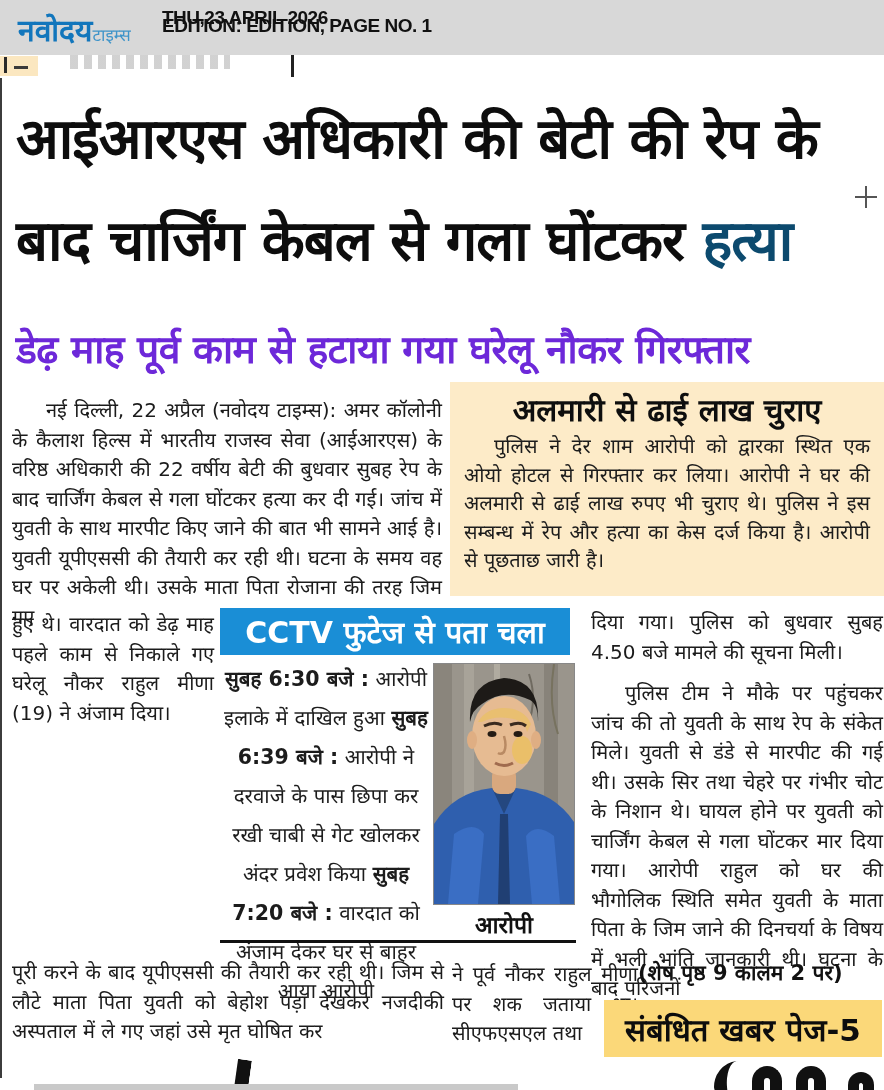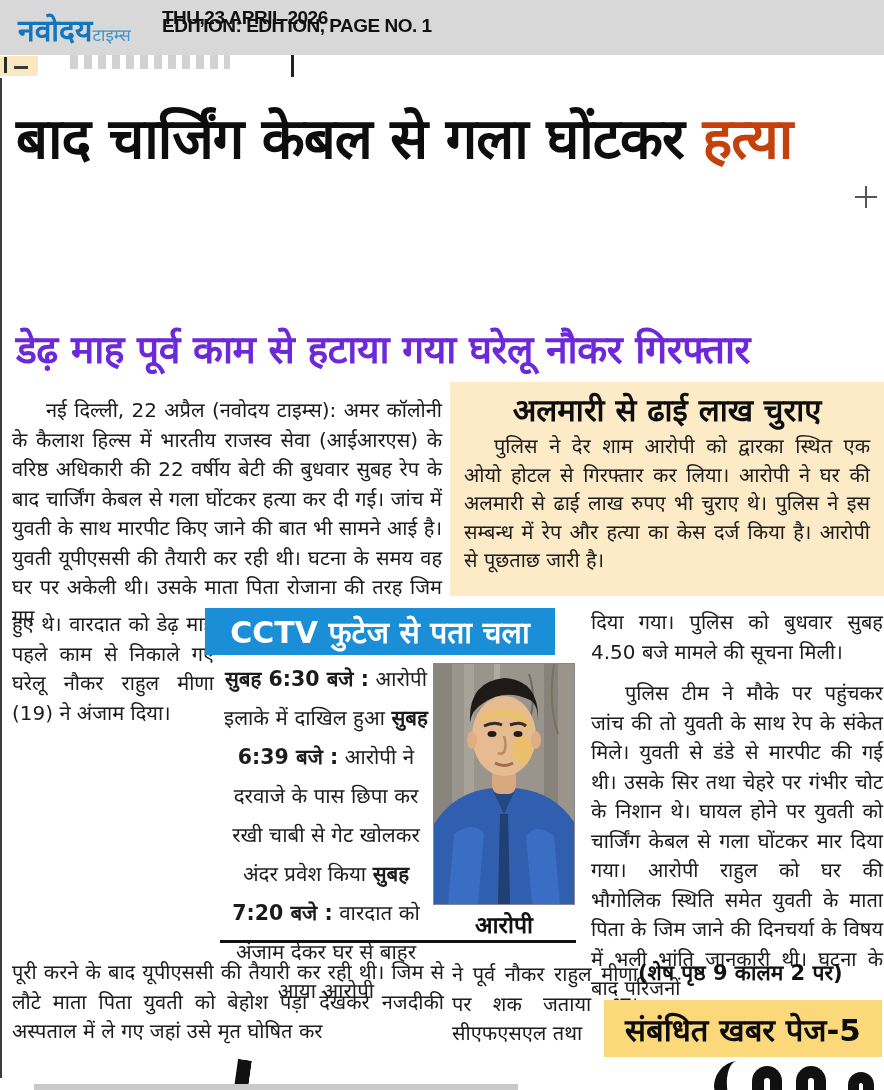--- a/index.html
+++ b/index.html
@@ -39,21 +39,21 @@
      background: repeating-linear-gradient(90deg,#9a9a9a 0 8px, transparent 8px 14px); }
   .art-vtick { position:absolute; left:291px; top:55px; width:3px; height:22px; background:#222; }
   .art-left-rule { position:absolute; left:0px; top:78px; width:2px; height:1000px; background:#3c3c3c; }
 
   
   .headline {
     position:absolute; left:16px; top:88px; width:852px;
     font-weight:900; font-size:56px; line-height:102px;
     color:#0d0d0d; letter-spacing:-1px; white-space:nowrap;
   }
-  .headline .accent { color:#c2410c; }
+  .headline .accent { color:#0c4a6e; }
   .crop-mark { position:absolute; left:855px; top:186px; width:22px; height:22px; }
   .crop-mark:before, .crop-mark:after { content:""; position:absolute; background:#555; }
   .crop-mark:before { left:10px; top:0; width:2px; height:22px; }
   .crop-mark:after  { left:0; top:10px; width:22px; height:2px; }
 
   .subheadline {
     position:absolute; left:16px; top:314px; width:860px;
     font-weight:900; font-size:39px; line-height:72px; color:#6d28d9;
     letter-spacing:-0.5px; white-space:nowrap;
   }
@@ -80,21 +80,21 @@
     background:#fdebc8; padding:6px 14px 8px 14px;
   }
   .side-box-title {
     text-align:center; font-weight:900; font-size:31px; line-height:44px; color:#0e0e0e;
   }
   .side-box-body { font-size:20px; line-height:28.5px; text-align:justify; }
   .side-box-body p { text-indent:30px; }
 
   
   .cctv-box {
-    position:absolute; left:205px; top:608px; width:350px; height:47px;
+    position:absolute; left:220px; top:608px; width:350px; height:47px;
     background:#1a8ed6; color:#fff; font-weight:700; font-size:30px;
     display:flex; align-items:center; justify-content:center; white-space:nowrap;
   }
   .timeline { position:absolute; left:220px; top:660px; width:212px;
     font-size:20.5px; line-height:39px; text-align:center; }
   .timeline b { font-weight:700; }
 
   
   .photo { position:absolute; left:433px; top:663px; width:142px; height:242px;
     border:1px solid #888; overflow:hidden; }
@@ -135,20 +135,21 @@
   </div>
 
   <div class="art-yellow-chip"></div>
   <div class="art-chip-mark"></div>
   <div class="art-chip-mark2"></div>
   <div class="art-ghost-text"></div>
   <div class="art-vtick"></div>
   <div class="art-left-rule"></div>
 
   <div class="headline">
+    <div>आईआरएस अधिकारी की बेटी की रेप के</div>
     <div><span>बाद चार्जिंग केबल से गला घोंटकर </span><span class="accent">हत्या</span></div>
   </div>
   <div class="crop-mark"></div>
 
   <div class="subheadline">डेढ़ माह पूर्व काम से हटाया गया घरेलू नौकर गिरफ्तार</div>
 
   <div class="lead-col btxt">
     <p>नई दिल्ली, 22 अप्रैल (नवोदय टाइम्स): अमर कॉलोनी के कैलाश हिल्स में भारतीय राजस्व सेवा (आईआरएस) के वरिष्ठ अधिकारी की 22 वर्षीय बेटी की बुधवार सुबह रेप के बाद चार्जिंग केबल से गला घोंटकर हत्या कर दी गई। जांच में युवती के साथ मारपीट किए जाने की बात भी सामने आई है। युवती यूपीएससी की तैयारी कर रही थी। घटना के समय वह घर पर अकेली थी। उसके माता पिता रोजाना की तरह जिम गए</p>
   </div>
 

